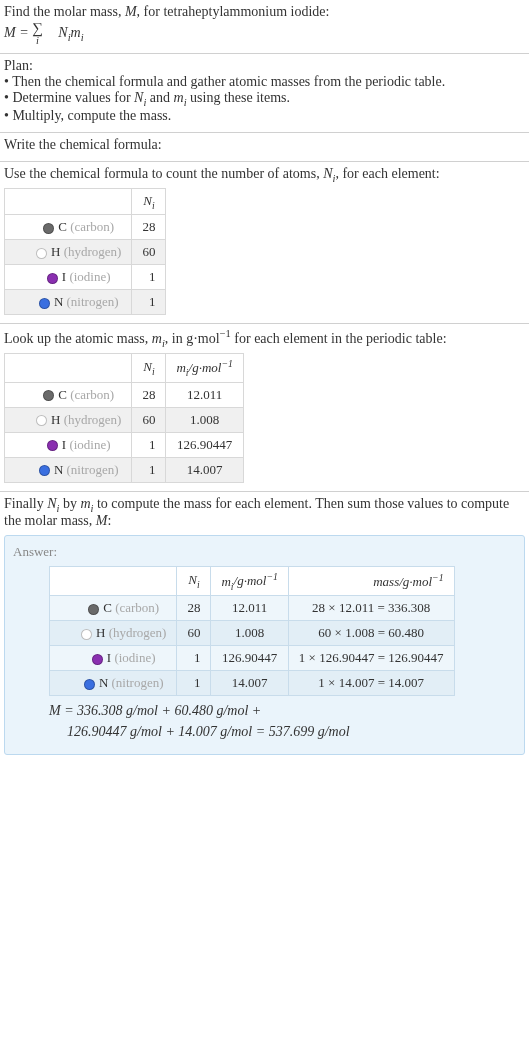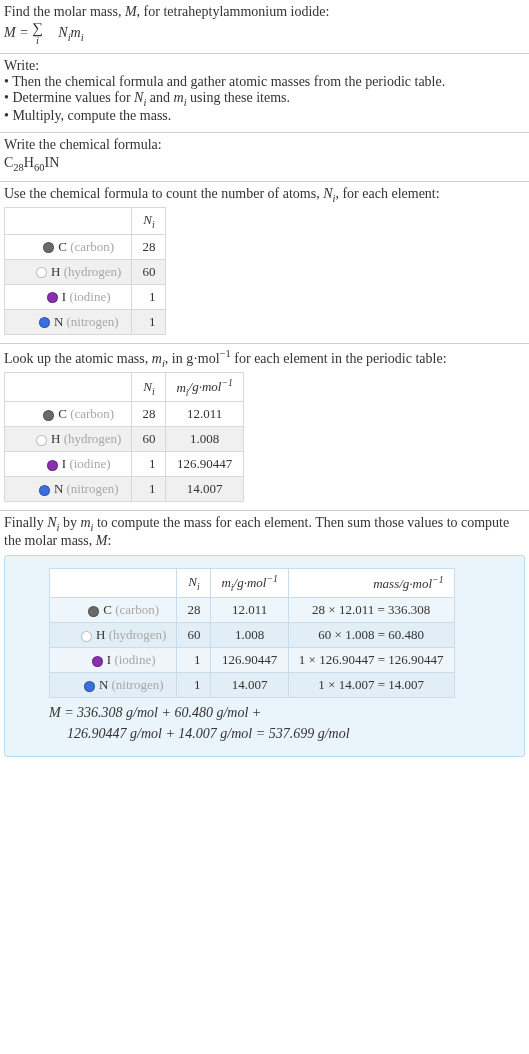--- a/index.html
+++ b/index.html
@@ -90,33 +90,30 @@
   <div class="math" style="margin-top:2px;">
     <span>M = </span><span style="display:inline-block; vertical-align:middle; text-align:center; font-style:normal; line-height:0.9;">
       <span class="sigma" style="display:block; font-size:15px;">∑</span>
       <span class="sub" style="display:block; font-style:italic;">i</span>
     </span>
     <span style="margin-left:12px;"><span>N</span><span class="sub">i</span><span>m</span><span class="sub">i</span></span>
   </div>
 </div>
 
 <div class="section">
-  <div>Write:</div>
+  <div>Plan:</div>
   <div>• Then the chemical formula and gather atomic masses from the periodic table.</div>
   <div>
     <span>• Determine values for </span><span class="math"><span>N</span><span class="sub">i</span></span><span> and </span><span class="math"><span>m</span><span class="sub">i</span></span><span> using these items.</span>
   </div>
   <div>• Multiply, compute the mass.</div>
 </div>
 
 <div class="section">
   <div>Write the chemical formula:</div>
-  <div style="margin-top:2px;">
-    <span>C</span><span class="sub" style="font-style:normal;">28</span><span>H</span><span class="sub" style="font-style:normal;">60</span><span>I</span><span>N</span>
-  </div>
 </div>
 
 <div class="section">
   <div>
     <span>Use the chemical formula to count the number of atoms, </span><span class="math"><span>N</span><span class="sub">i</span></span><span>, for each element:</span>
   </div>
   <table class="data">
     <tbody>
         <tr>
       <th></th>
@@ -175,20 +172,21 @@
         </tr>
   </tbody>
     </table>
 </div>
 
 <div class="section noborder" style="padding-bottom:2px;">
   <span>Finally </span><span class="math"><span>N</span><span class="sub">i</span></span><span> by </span><span class="math"><span>m</span><span class="sub">i</span></span><span> to compute the mass for each element. Then sum those values to compute the molar mass, </span><span class="math">M</span><span>:</span>
 </div>
 
 <div class="answer-box">
+  <div class="label">Answer:</div>
   <div class="indent">
   <table class="data">
     <tbody>
           <tr>
       <th></th>
       <th><span class="math"><span>N</span><span class="sub">i</span></span></th>
       <th><span class="math"><span>m</span><span class="sub">i</span></span><span>/g·mol</span><span class="sup">−1</span></th>
       <th style="text-align:right;"><span>mass/g·mol</span><span class="sup">−1</span></th>
     </tr>
     <tr>

